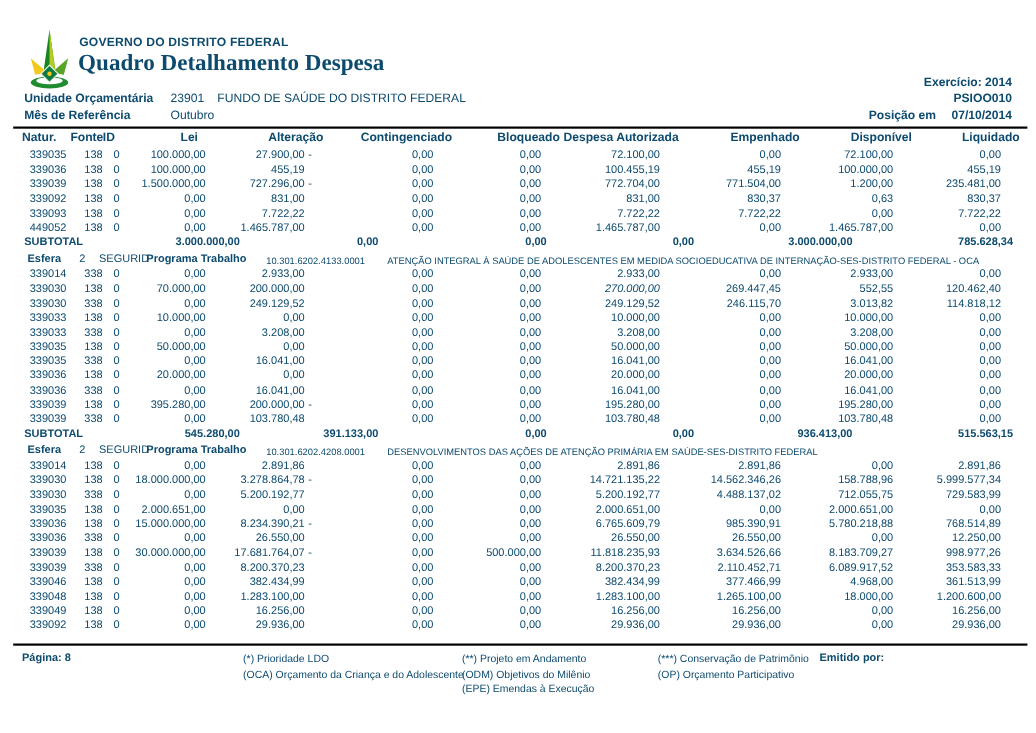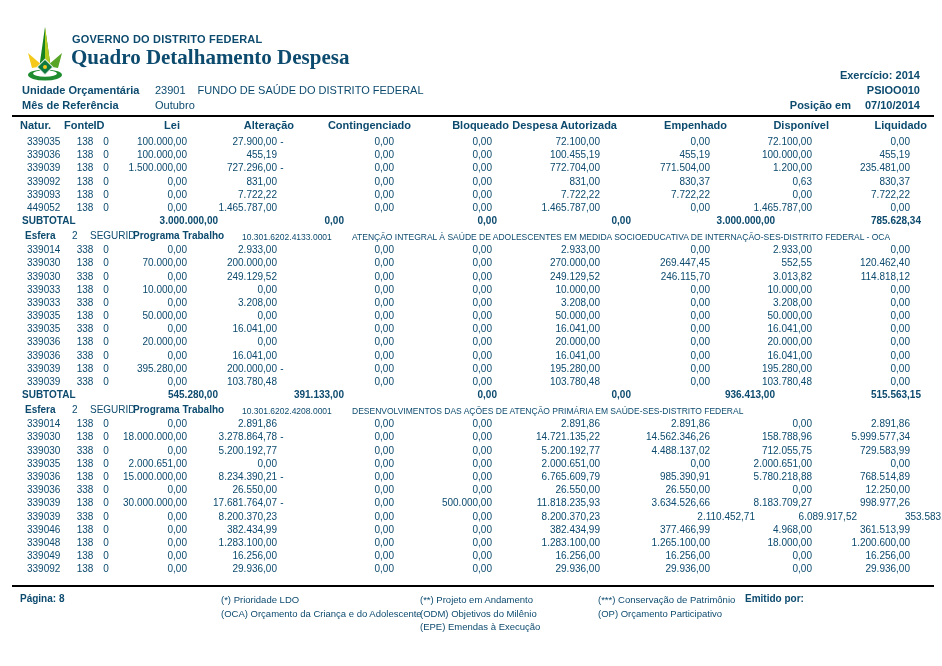--- a/index.html
+++ b/index.html
@@ -211,21 +211,21 @@
         <div class="c num" style="width: 98px;">0,00</div>
       </div>
       <div class="trow">
         <div class="c nat" style="width: 44px;">339030</div>
         <div class="c ctr" style="width: 28px;">138</div>
         <div class="c ctr" style="width: 14px;">0</div>
         <div class="c num" style="width: 74px;">70.000,00</div>
         <div class="c num" style="width: 100px;"><span class="altn">200.000,00</span><span class="neg"></span></div>
         <div class="c num" style="width: 107px;">0,00</div>
         <div class="c num" style="width: 98px;">0,00</div>
-        <div class="c num" style="width: 108px;">270.000,00</div>
+        <div class="c num" style="width: 108px; font-style: italic;">270.000,00</div>
         <div class="c num" style="width: 110px;">269.447,45</div>
         <div class="c num" style="width: 102px;">552,55</div>
         <div class="c num" style="width: 98px;">120.462,40</div>
       </div>
       <div class="trow">
         <div class="c nat" style="width: 44px;">339030</div>
         <div class="c ctr" style="width: 28px;">338</div>
         <div class="c ctr" style="width: 14px;">0</div>
         <div class="c num" style="width: 74px;">0,00</div>
         <div class="c num" style="width: 100px;"><span class="altn">249.129,52</span><span class="neg"></span></div>
@@ -452,21 +452,21 @@
       </div>
       <div class="trow">
         <div class="c nat" style="width: 44px;">339039</div>
         <div class="c ctr" style="width: 28px;">338</div>
         <div class="c ctr" style="width: 14px;">0</div>
         <div class="c num" style="width: 74px;">0,00</div>
         <div class="c num" style="width: 100px;"><span class="altn">8.200.370,23</span><span class="neg"></span></div>
         <div class="c num" style="width: 107px;">0,00</div>
         <div class="c num" style="width: 98px;">0,00</div>
         <div class="c num" style="width: 108px;">8.200.370,23</div>
-        <div class="c num" style="width: 110px; padding-left: 45px;">2.110.452,71</div>
+        <div class="c num" style="width: 110px;">2.110.452,71</div>
         <div class="c num" style="width: 102px;">6.089.917,52</div>
         <div class="c num" style="width: 98px;">353.583,33</div>
       </div>
       <div class="trow">
         <div class="c nat" style="width: 44px;">339046</div>
         <div class="c ctr" style="width: 28px;">138</div>
         <div class="c ctr" style="width: 14px;">0</div>
         <div class="c num" style="width: 74px;">0,00</div>
         <div class="c num" style="width: 100px;"><span class="altn">382.434,99</span><span class="neg"></span></div>
         <div class="c num" style="width: 107px;">0,00</div>

